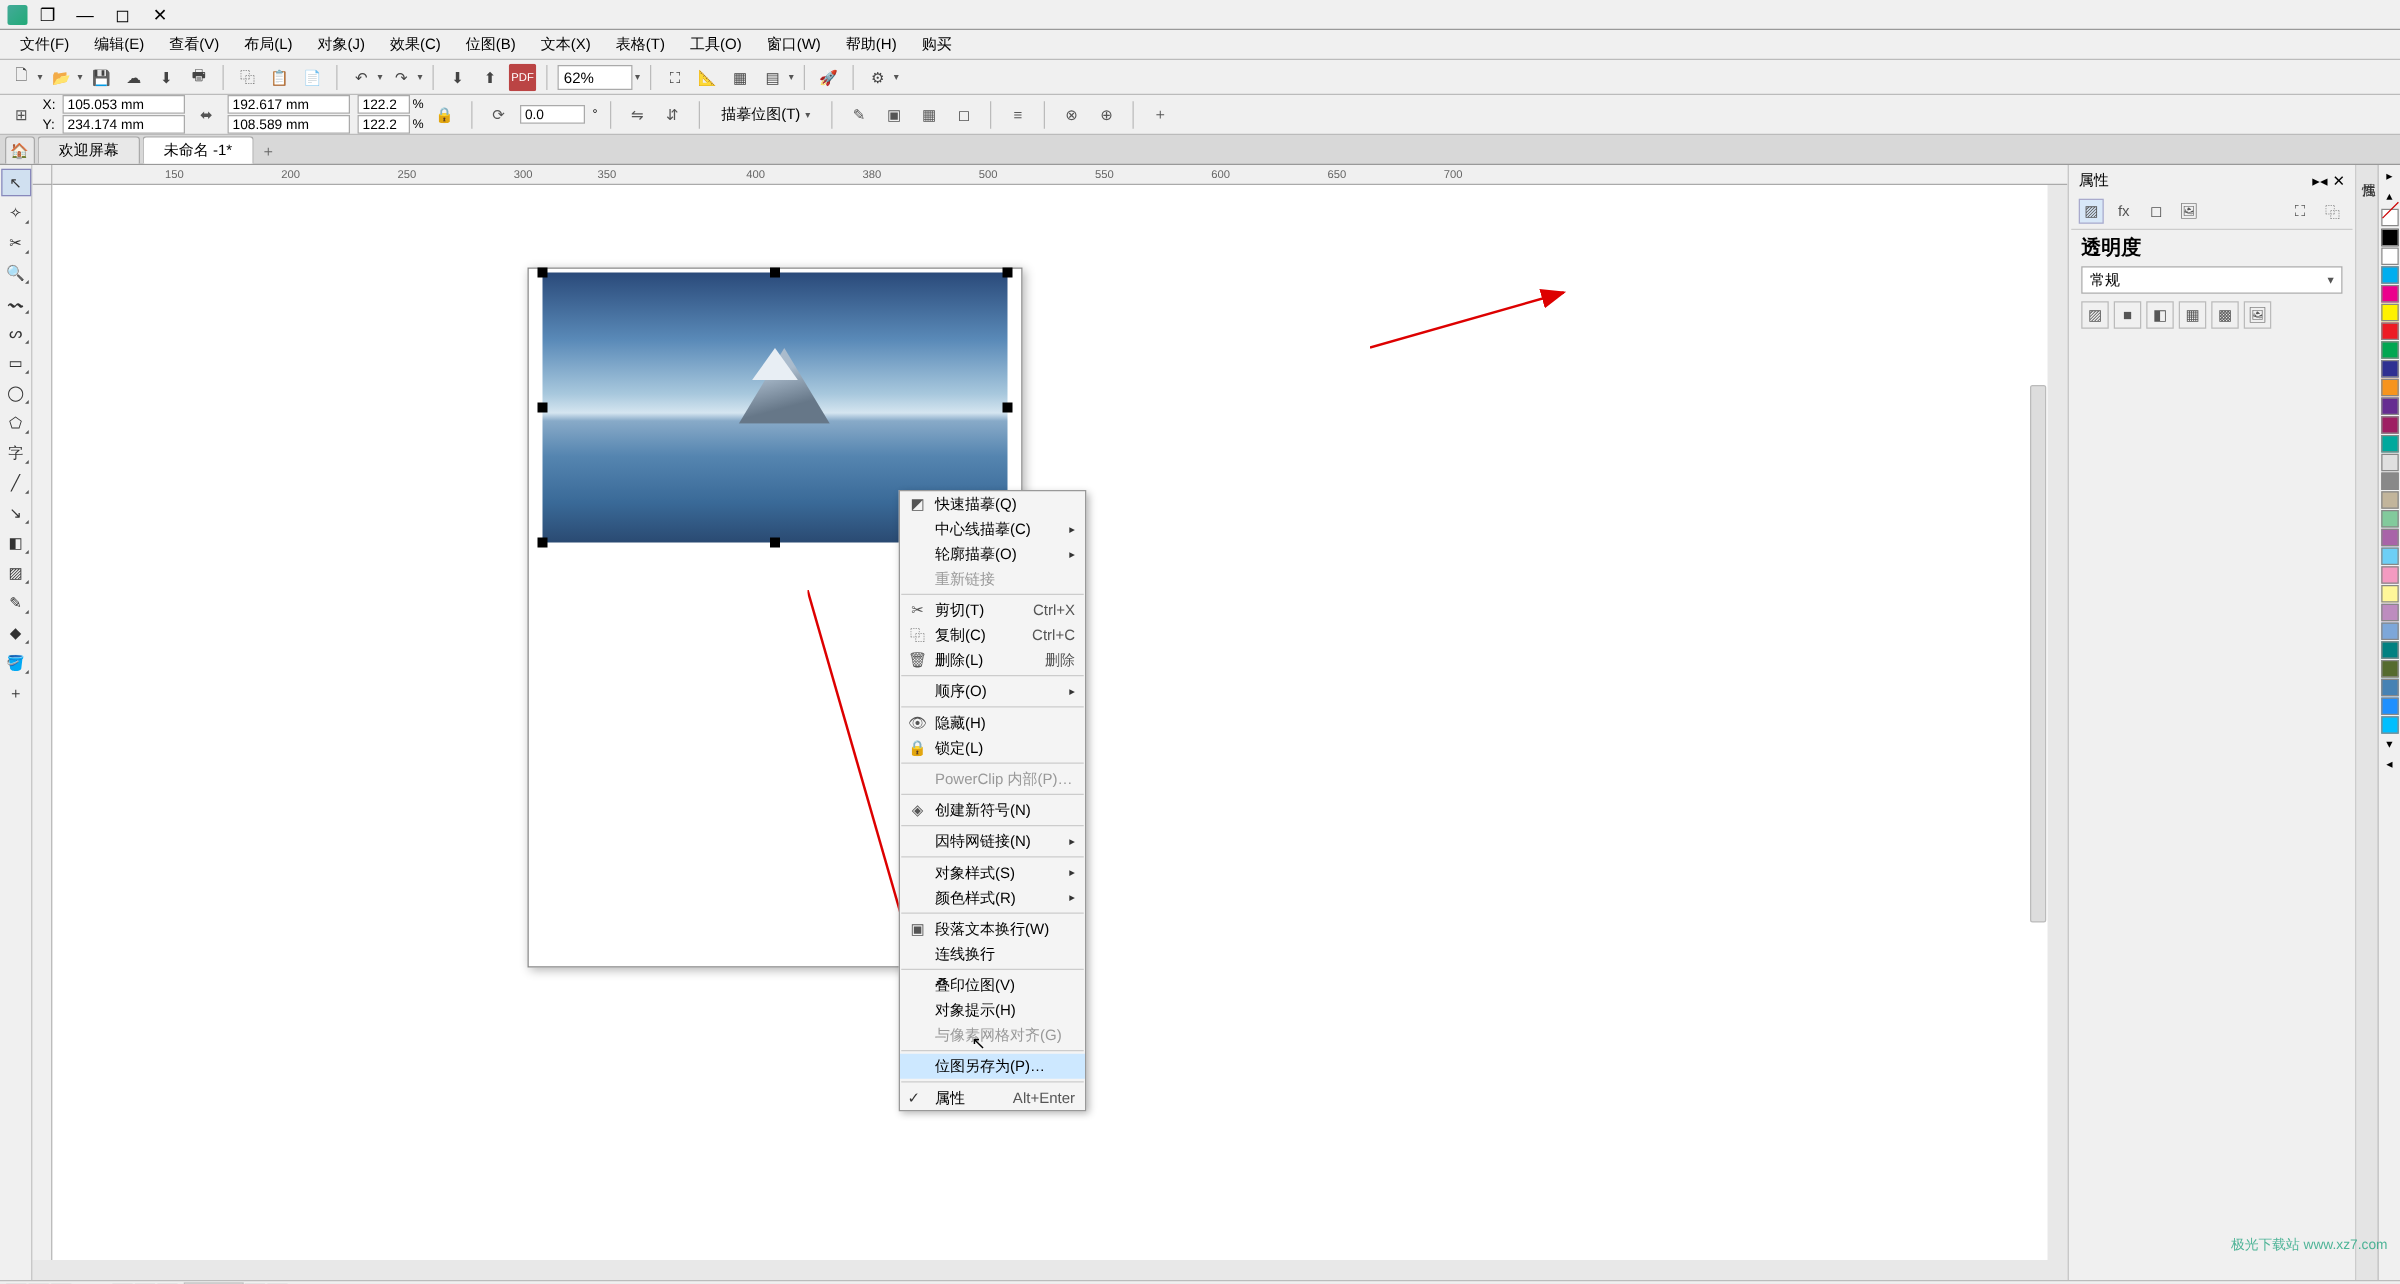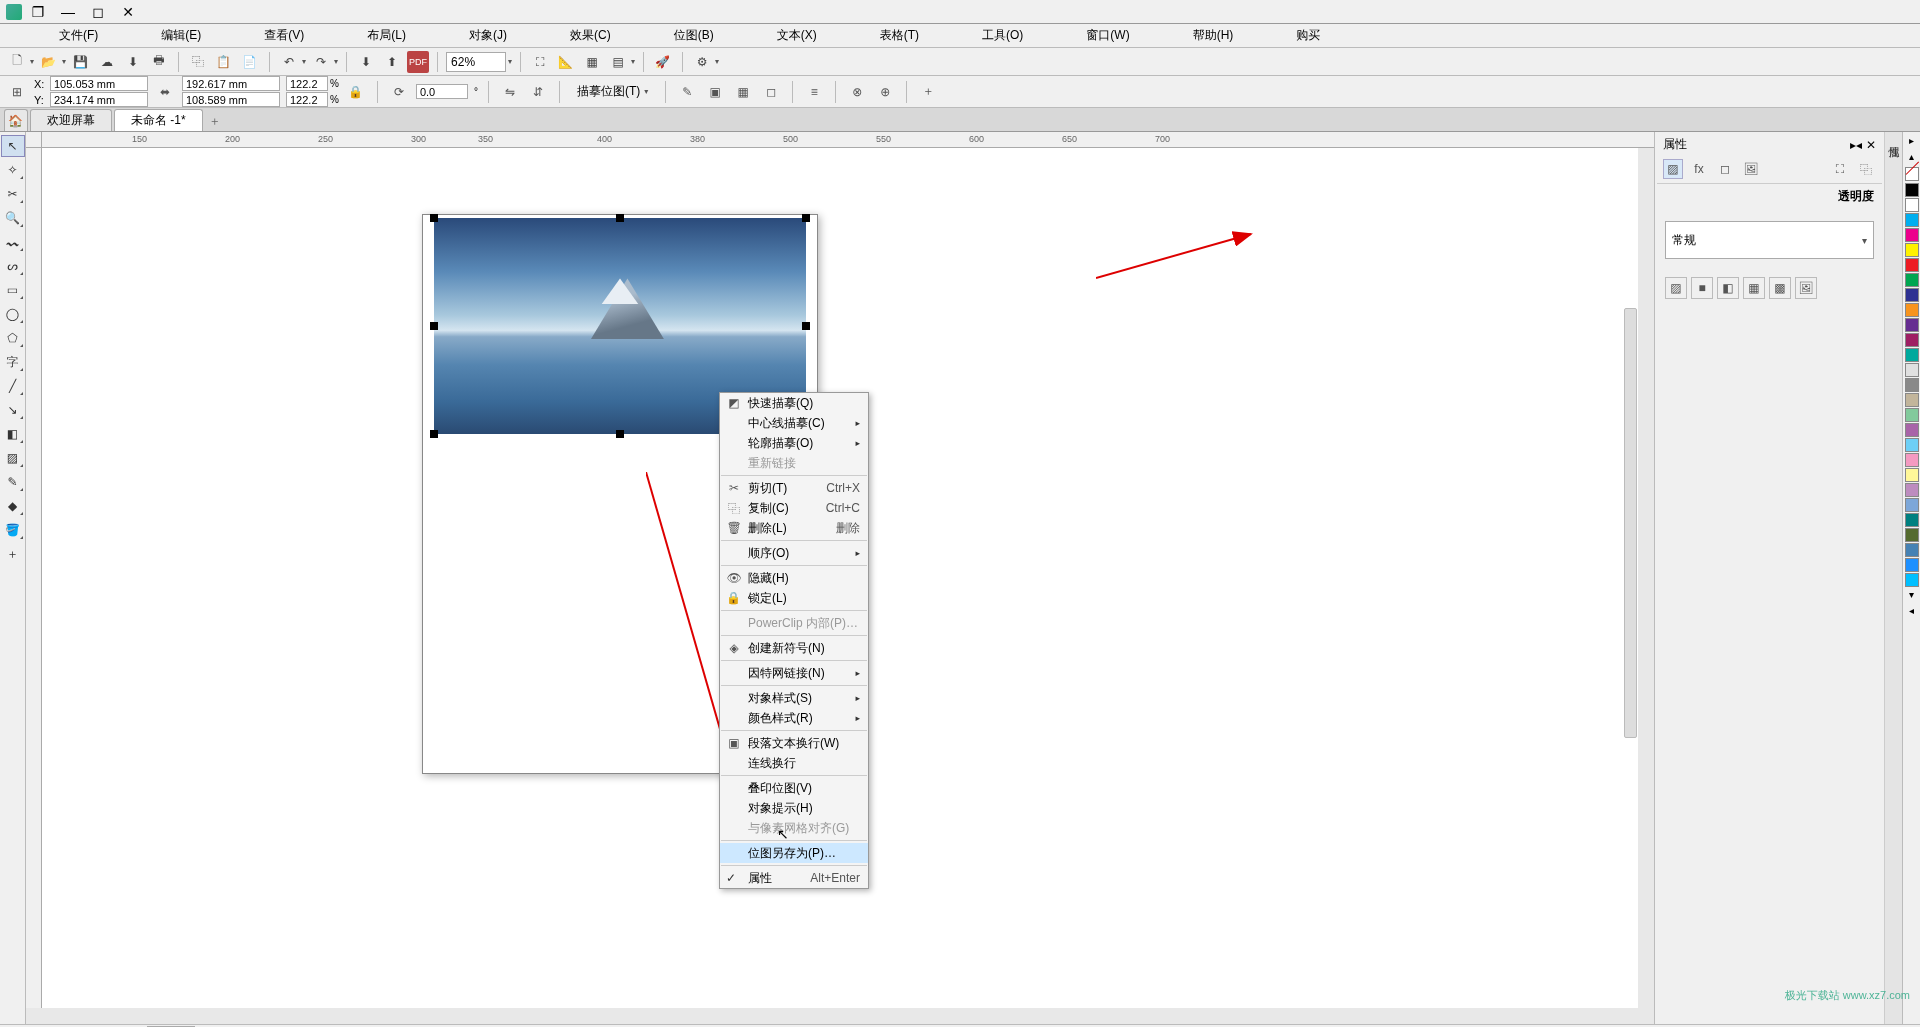--- a/index.html
+++ b/index.html
@@ -5,21 +5,21 @@
 * { margin: 0; padding: 0; box-sizing: border-box; font-family: "Microsoft YaHei", "Segoe UI", sans-serif; font-size: 12px; }
 body { background: #d4d4d4; overflow: hidden; width: 1920px; height: 1027px; position: relative; }
 
 .titlebar { background: #f0f0f0; height: 24px; display: flex; align-items: center; padding: 0 6px; border-bottom: 1px solid #999; }
 .titlebar .logo { width: 16px; height: 16px; background: linear-gradient(135deg,#4a9,#2a7); border-radius:2px; margin-right: 6px; }
 .titlebar .title { flex: 1; color: #333; font-size: 12px; }
 .titlebar .winbtns { display: flex; gap: 10px; }
 .titlebar .winbtns span { width: 20px; text-align: center; cursor: pointer; font-size: 14px; }
 
 .menubar { background: #f0f0f0; height: 24px; display: flex; align-items: center; padding: 0 8px; gap: 4px; border-bottom: 1px solid #bbb; }
-.menubar .menuitem { padding: 2px 8px; cursor: pointer; font-size: 12px; margin-left: 43px; }
+.menubar .menuitem { padding: 2px 8px; cursor: pointer; font-size: 12px; }
 
 .toolbar { background: #f0f0f0; height: 28px; display: flex; align-items: center; padding: 0 6px; gap: 4px; border-bottom: 1px solid #bbb; }
 .toolbar .btn { width: 22px; height: 22px; display: flex; align-items: center; justify-content: center; border: 1px solid transparent; cursor: pointer; border-radius: 2px; color:#444; }
 .toolbar .sep { width: 1px; height: 20px; background: #bbb; margin: 0 4px; }
 .toolbar input.zoom { width: 60px; height: 20px; border: 1px solid #aaa; padding: 0 4px; font-size: 12px; }
 .dropdown-arrow { font-size:8px; color:#555; margin-left:-2px; }
 
 .propbar { background: #f0f0f0; height: 32px; display: flex; align-items: center; padding: 0 6px; gap: 6px; border-bottom: 1px solid #bbb; }
 .propbar .coordgroup { display: flex; flex-direction: column; gap:1px; font-size: 11px; }
 .propbar .coordrow { display:flex; align-items:center; gap:2px; }
@@ -74,22 +74,22 @@
 .arrow-anno1 { position:absolute; left:1070px; top:98px; width:160px; height:50px; pointer-events:none; z-index:50;}
 .arrow-anno2 { position:absolute; left:620px; top:340px; width:120px; height:340px; pointer-events:none; z-index:50;}
 
 .rightpanel { width: 248px; background:#f0f0f0; border-left:1px solid #bbb; display:flex; }
 .rightpanel-inner { flex:1; padding:2px; }
 .rp-title { display:flex; align-items:center; padding:2px 6px; font-size:12px; }
 .rp-title .rp-ctrl { margin-left:auto; display:flex; gap:4px; }
 .rp-icons { display:flex; gap:6px; padding:4px 6px; border-bottom:1px solid #ccc; }
 .rp-icons .rpi { width:20px; height:20px; border:1px solid transparent; display:flex; align-items:center; justify-content:center; cursor:pointer; color:#555; }
 .rp-icons .rpi.active { background:#d8e8f8; border-color:#aac; }
-.rp-section-title { padding:4px 8px; font-size:12px; font-weight:bold;text-align:right; }
-.rp-dropdown { margin:12px 8px; height:38px; border:1px solid #aaa; background:#fff; display:flex; align-items:center; padding:0 6px; }
+.rp-section-title { padding:4px 8px; font-size:16px; font-weight:bold; }
+.rp-dropdown { margin:0 8px; height:22px; border:1px solid #aaa; background:#fff; display:flex; align-items:center; padding:0 6px; }
 .rp-dropdown::after { content:"▾"; margin-left:auto; font-size:10px; color:#555; }
 .rp-iconrow { display:flex; gap:4px; padding:6px 8px; }
 .rp-iconrow .rpb { width:22px; height:22px; border:1px solid #bbb; display:flex; align-items:center; justify-content:center; cursor:pointer; color:#555; }
 .rp-sidecol { width:18px; background:#e4e4e4; border-left:1px solid #ccc; display:flex; flex-direction:column; align-items:center; padding-top:6px; }
 .rp-sidecol span { writing-mode: vertical-rl; font-size:11px; color:#333; }
 
 .colorpal { width:18px; background:#f0f0f0; border-left:1px solid #bbb; display:flex; flex-direction:column; align-items:center; padding-top:2px; }
 .colorpal .cpctl { width:14px; height:14px; margin:1px 0; font-size:10px; text-align:center; cursor:pointer; }
 .colorpal .swatch { width:14px; height:14px; margin:1px 0; border:1px solid #888; cursor:pointer; }
 .colorpal .noswatch { width:14px; height:14px; margin:1px 0; border:1px solid #888; background:#fff; position:relative; }

